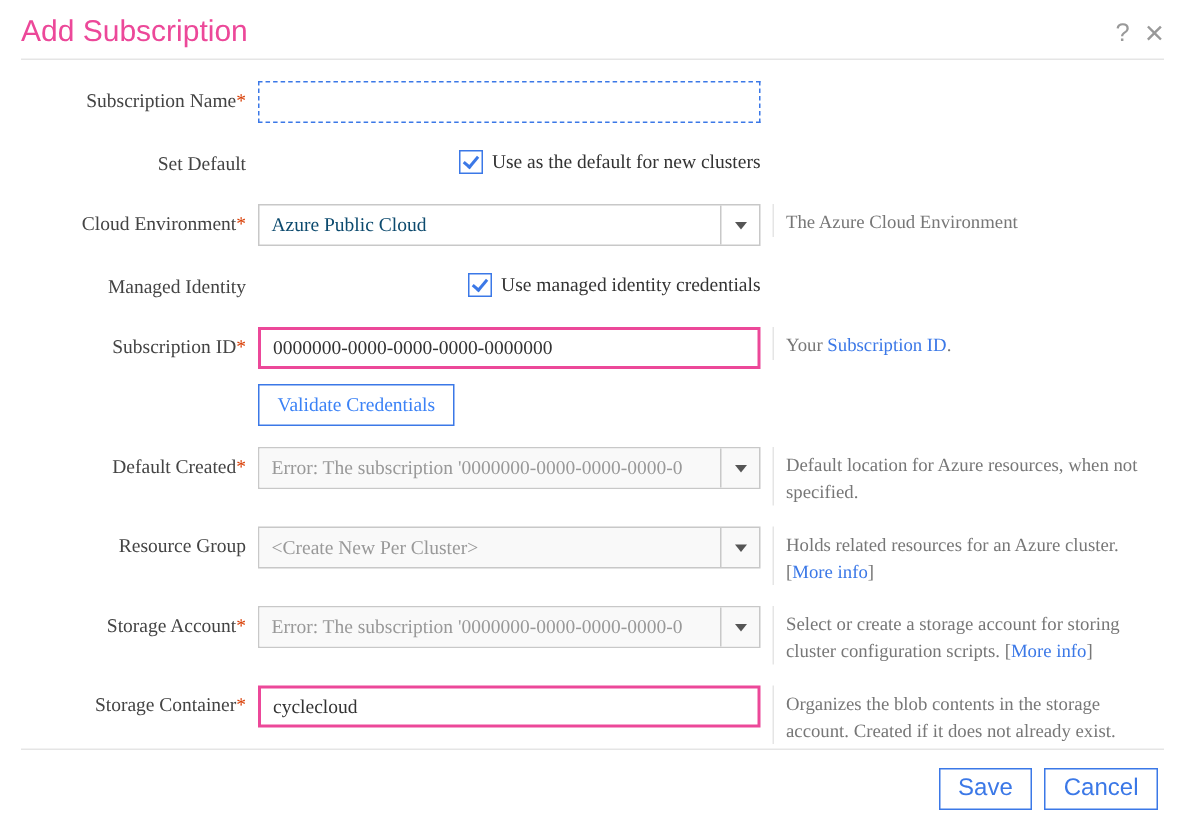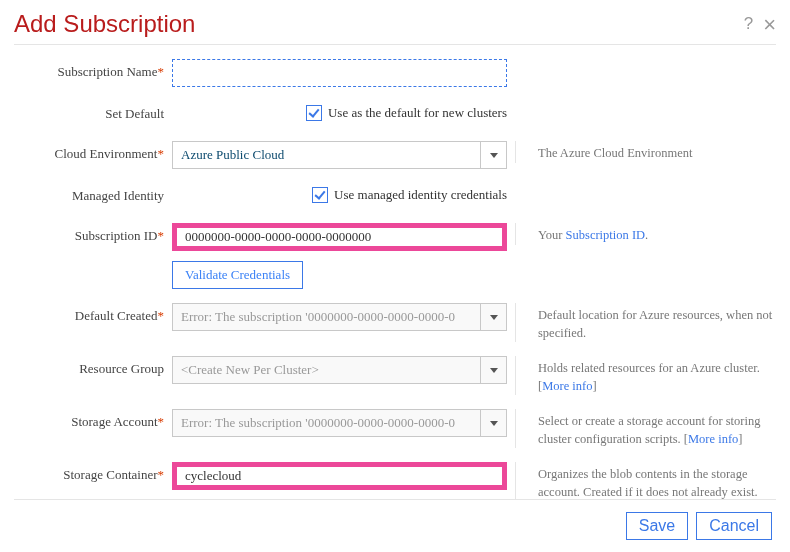--- a/index.html
+++ b/index.html
@@ -21,23 +21,23 @@
     }
     .header {
       display: flex;
       align-items: center;
       justify-content: space-between;
       padding-bottom: 6px;
       border-bottom: 1px solid #e5e5e5;
       margin-bottom: 14px;
     }
     .title {
-      font-size: 24px;
+      font-size: 20px;
       font-weight: 300;
-      color: #b91c1c;
+      color: #ec4899;
     }
     .header-icons {
       display: flex;
       gap: 10px;
       align-items: center;
       color: #aaa;
     }
     .help-icon, .close-icon {
       font-size: 17px;
       cursor: pointer;
@@ -64,33 +64,33 @@
       padding-top: 5px;
       color: #444;
       white-space: nowrap;
     }
     .req { color: #d83b01; }
     .input-col {
       width: 335px;
     }
     .help-col {
       flex: 1;
-      padding-left: 22px;
+      padding-left: 8px;
       margin-left: 8px;
       border-left: 1px solid #e5e5e5;
       color: #777;
       font-size: 12.5px;
       padding-top: 4px;
       line-height: 1.4;
     }
     .help-col.noline { border-left: none; }
     .text-input {
       width: 100%;
       height: 28px;
-      border: 5px solid #ec4899;
+      border: 2px solid #ec4899;
       padding: 4px 8px;
       font-family: inherit;
       font-size: 13px;
       color: #333;
       outline: none;
     }
     .text-input.dashed {
       border: 1px dashed #3b78e7;
       background: #fff;
     }

